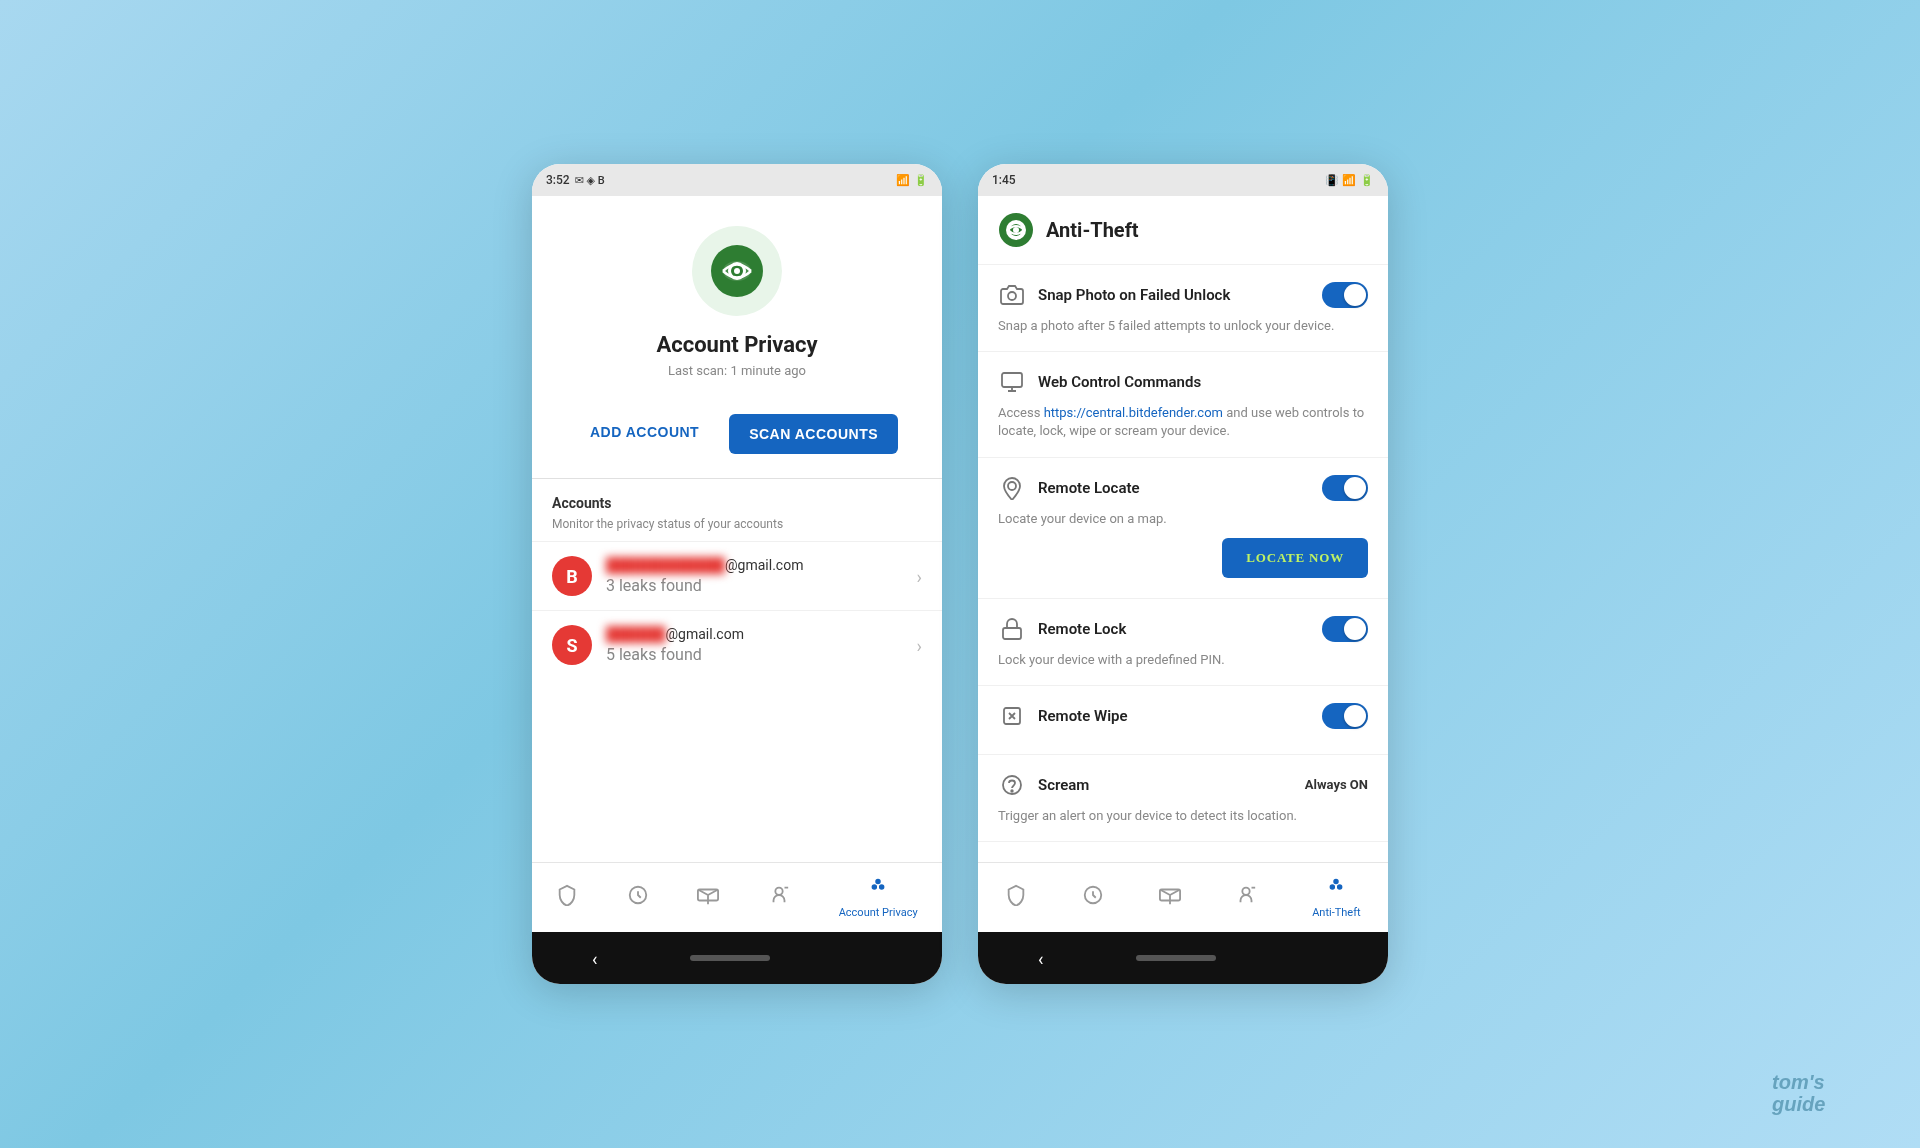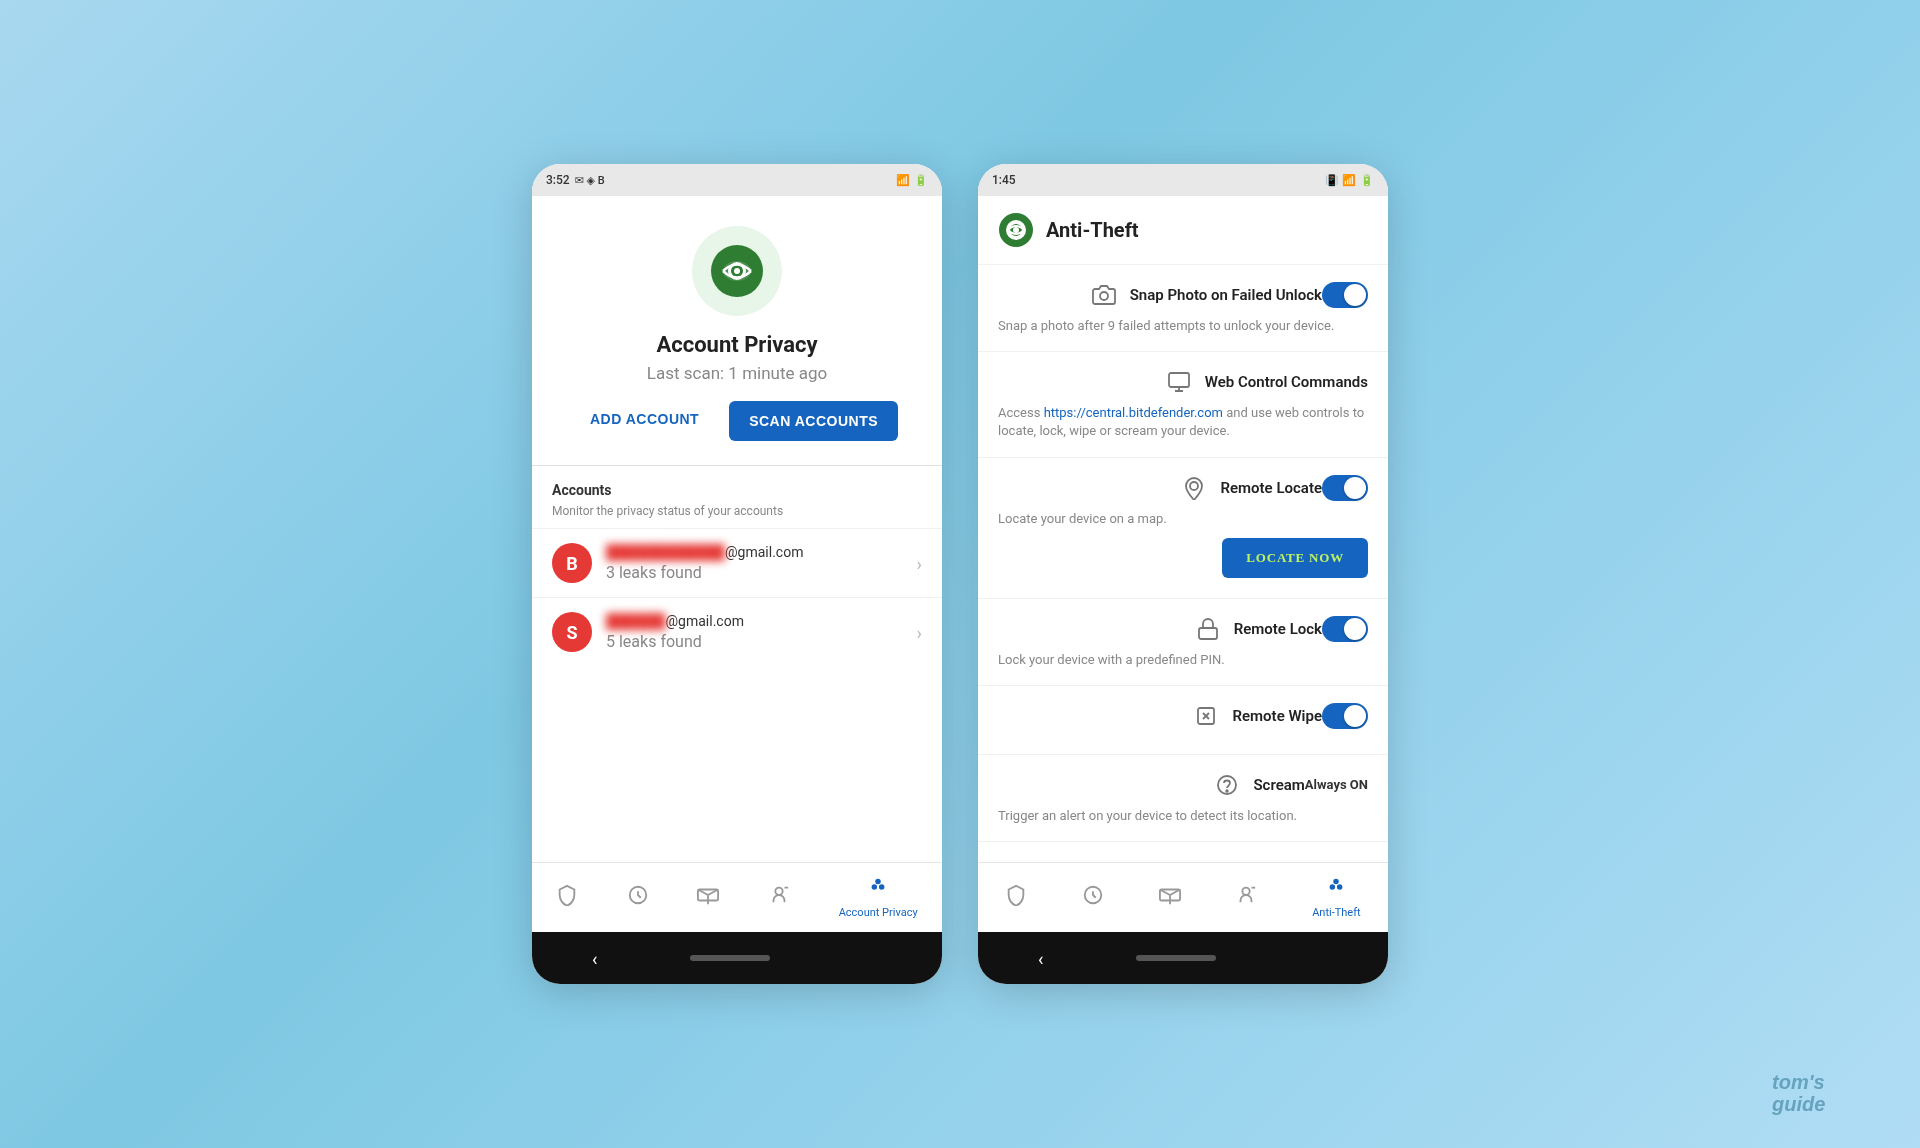--- a/index.html
+++ b/index.html
@@ -128,23 +128,23 @@
     }
 
     .ap-title {
       font-size: 22px;
       font-weight: 700;
       color: #222;
       margin-bottom: 6px;
     }
 
     .ap-subtitle {
-      font-size: 17px;
+      font-size: 13px;
       color: #888;
-      margin-bottom: 18px;
+      margin-bottom: 36px;
     }
 
     .ap-buttons {
       display: flex;
       gap: 16px;
       align-items: flex-start;
     }
 
     .btn-text {
       background: none;
@@ -254,21 +254,21 @@
 
     .at-feature {
       background: #fff;
       padding: 16px 20px;
       border-bottom: 1px solid #f0f0f0;
     }
 
     .at-feature-header {
       display: flex;
       align-items: center;
-      justify-content: flex-end;
+      justify-content: space-between;
       margin-bottom: 8px;
     }
 
     .at-feature-left {
       display: flex;
       align-items: center;
       gap: 12px;
     }
 
     .at-feature-name {
@@ -517,21 +517,21 @@
               <div class="feature-icon">
                 <svg width="24" height="24" viewBox="0 0 24 24" fill="none" stroke="#777" stroke-width="1.8">
                     <path d="M23 19a2 2 0 01-2 2H3a2 2 0 01-2-2V8a2 2 0 012-2h4l2-3h6l2 3h4a2 2 0 012 2z"></path>
                     <circle cx="12" cy="13" r="4"></circle>
                   </svg>
               </div>
               <span class="at-feature-name">Snap Photo on Failed Unlock</span>
             </div>
             <div class="toggle on"></div>
           </div>
-          <div class="at-feature-desc">Snap a photo after 9 failed attempts to unlock your device.</div>
+          <div class="at-feature-desc">Snap a photo after 5 failed attempts to unlock your device.</div>
         </div>
 
         <div class="at-feature">
           <div class="at-feature-header">
             <div class="at-feature-left">
               <div class="feature-icon">
                 <svg width="24" height="24" viewBox="0 0 24 24" fill="none" stroke="#777" stroke-width="1.8">
                     <rect x="2" y="3" width="20" height="14" rx="2"></rect>
                     <path d="M8 21h8M12 17v4"></path>
                   </svg>

